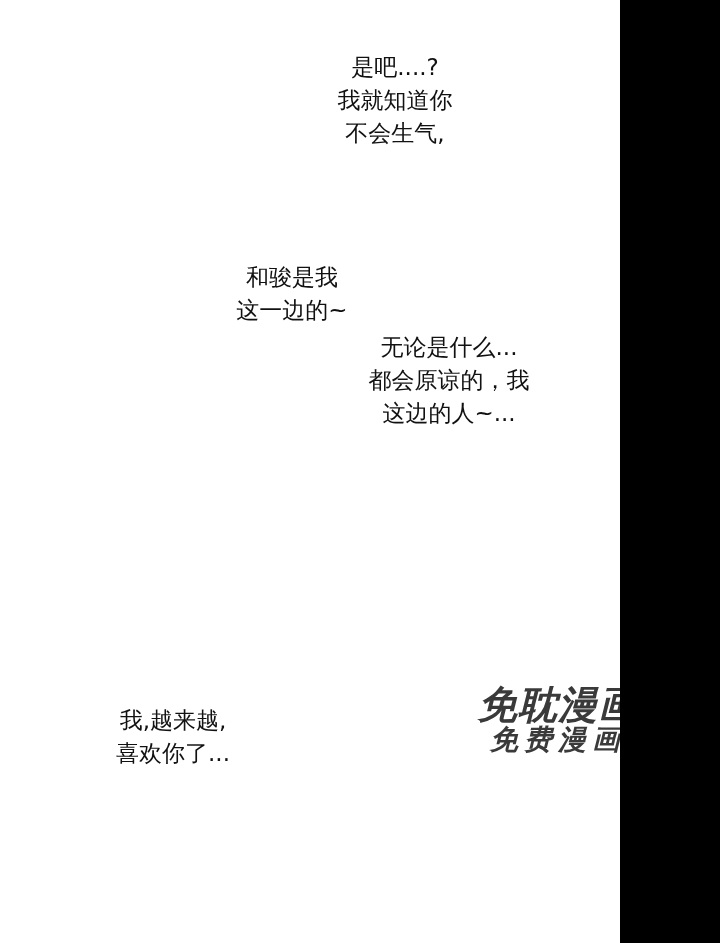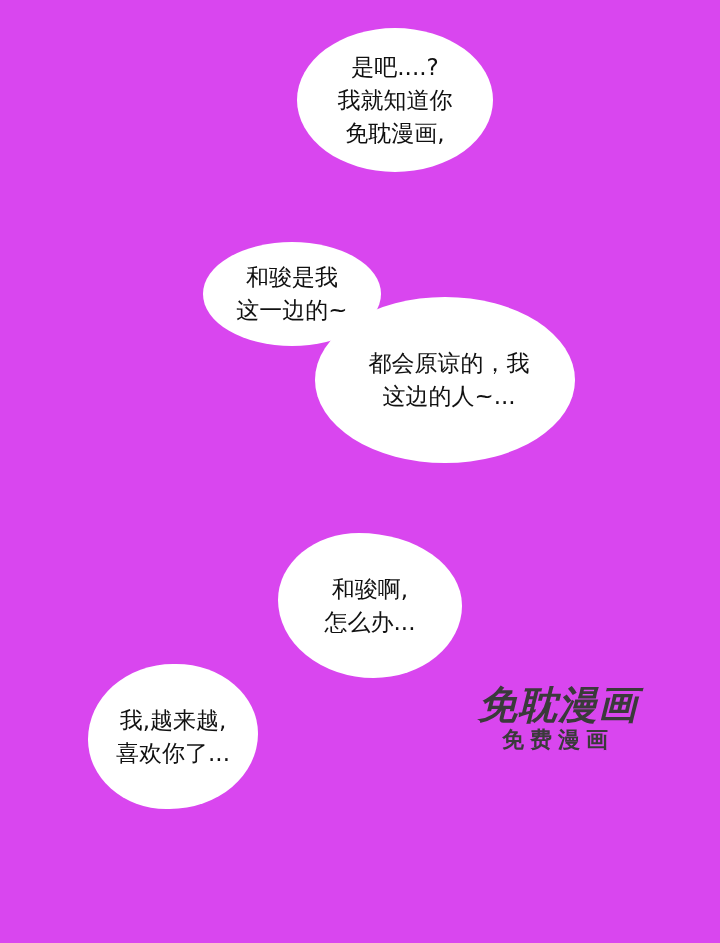--- a/index.html
+++ b/index.html
@@ -2,23 +2,23 @@
 <html><head>
   <meta charset="utf-8">
   <style>
     html, body {
       margin: 0;
       padding: 0;
       background: #000000;
     }
     .canvas {
       position: relative;
-      width: 720px;
+      width: 620px;
       height: 943px;
-      background: #d946ef;
+      background: #ffffff;
       overflow: hidden;
       font-family: "DejaVu Sans", "Liberation Sans", sans-serif;
     }
     .bubble {
       position: absolute;
       background: #ffffff;
       display: flex;
       align-items: center;
       justify-content: center;
       text-align: center;
@@ -55,58 +55,54 @@
     }
     .watermark .wm-main {
       display: block;
       font-size: 39px;
       line-height: 42px;
       letter-spacing: 1px;
       font-style: italic;
     }
     .watermark .wm-sub {
       display: block;
-      font-size: 22px;
+      font-size: 28px;
       line-height: 28px;
       letter-spacing: 6px;
+      font-style: italic;
     }
   </style>
 </head>
 <body>
 
 <div class="canvas">
 
   <div class="bubble ellipse" id="b1">
     <div class="inner">
       <span class="line">是吧....?</span>
       <span class="line">我就知道你</span>
-      <span class="line">免耽漫画,</span>
+      <span class="line">不会生气,</span>
     </div>
   </div>
 
   <div class="bubble ellipse" id="b2">
     <div class="inner">
       <span class="line">和骏是我</span>
       <span class="line">这一边的~</span>
     </div>
   </div>
 
   <div class="bubble ellipse" id="b3">
     <div class="inner">
+      <span class="line">无论是什么...</span>
       <span class="line">都会原谅的，我</span>
       <span class="line">这边的人~...</span>
     </div>
   </div>
 
-  <div class="bubble" id="b4">
-    <div class="inner">
-      <span class="line">和骏啊,</span>
-      <span class="line">怎么办...</span>
-    </div>
-  </div>
 
   <div class="bubble" id="b5">
     <div class="inner">
       <span class="line">我,越来越,</span>
       <span class="line">喜欢你了...</span>
     </div>
   </div>
 
   <div class="watermark">
     <span class="wm-main">免耽漫画</span>

